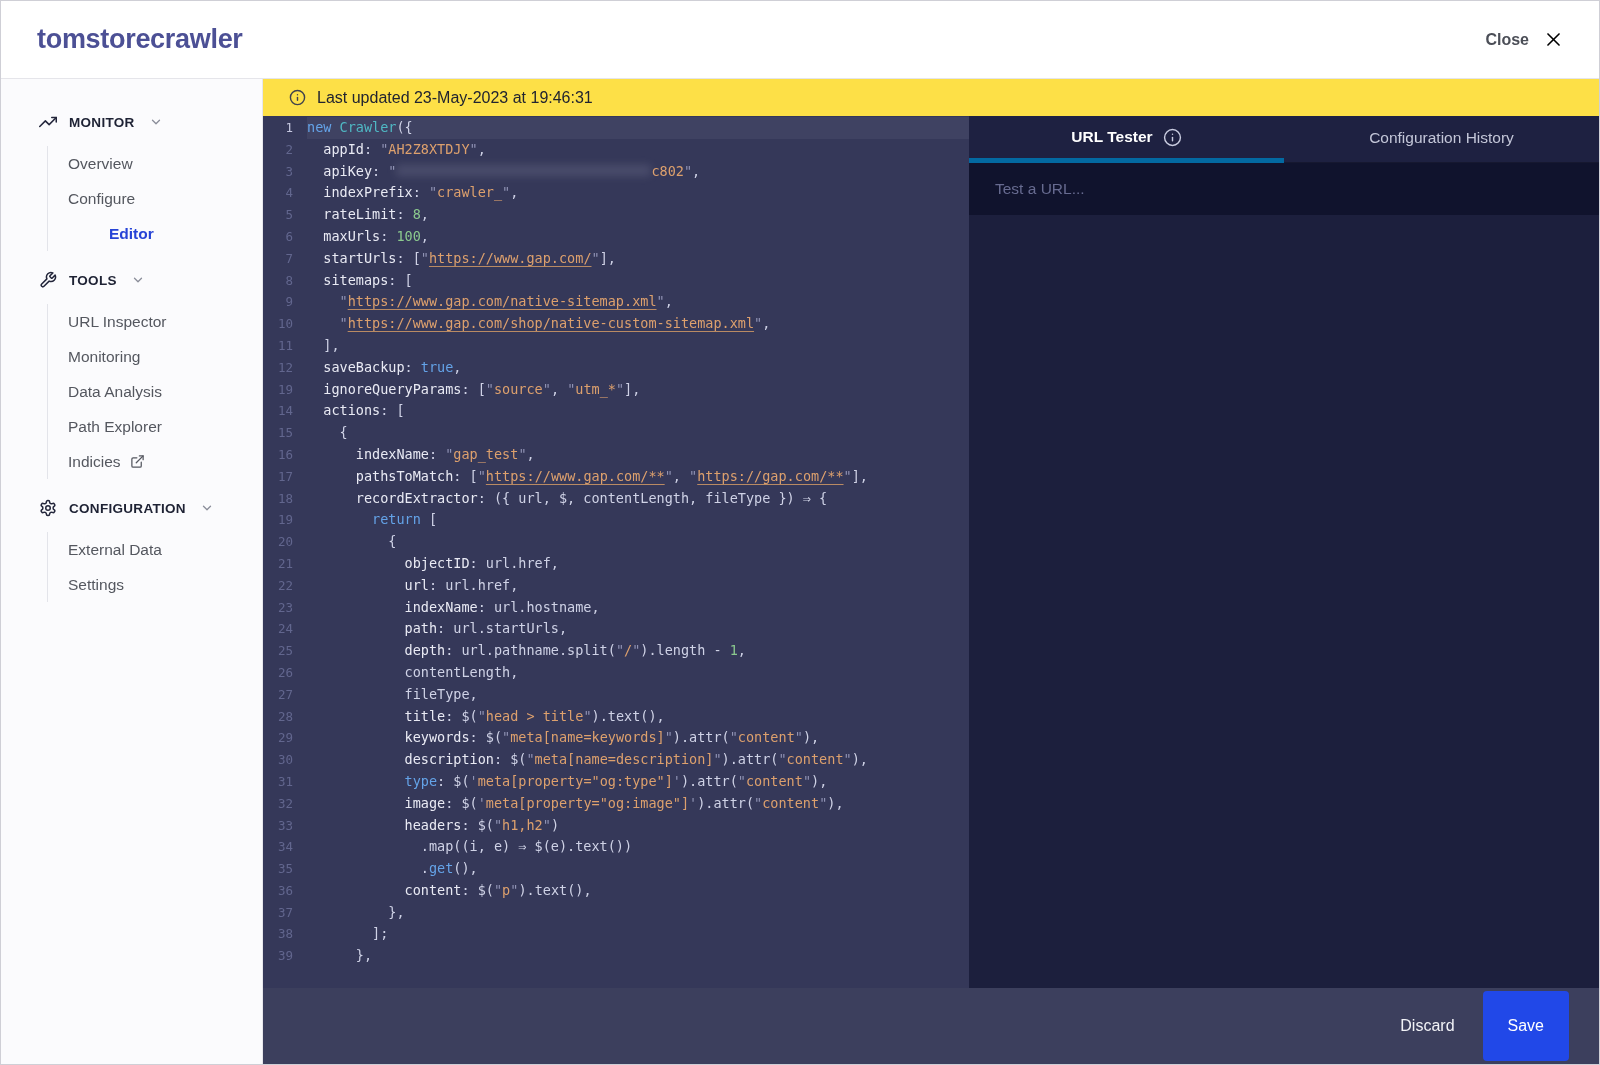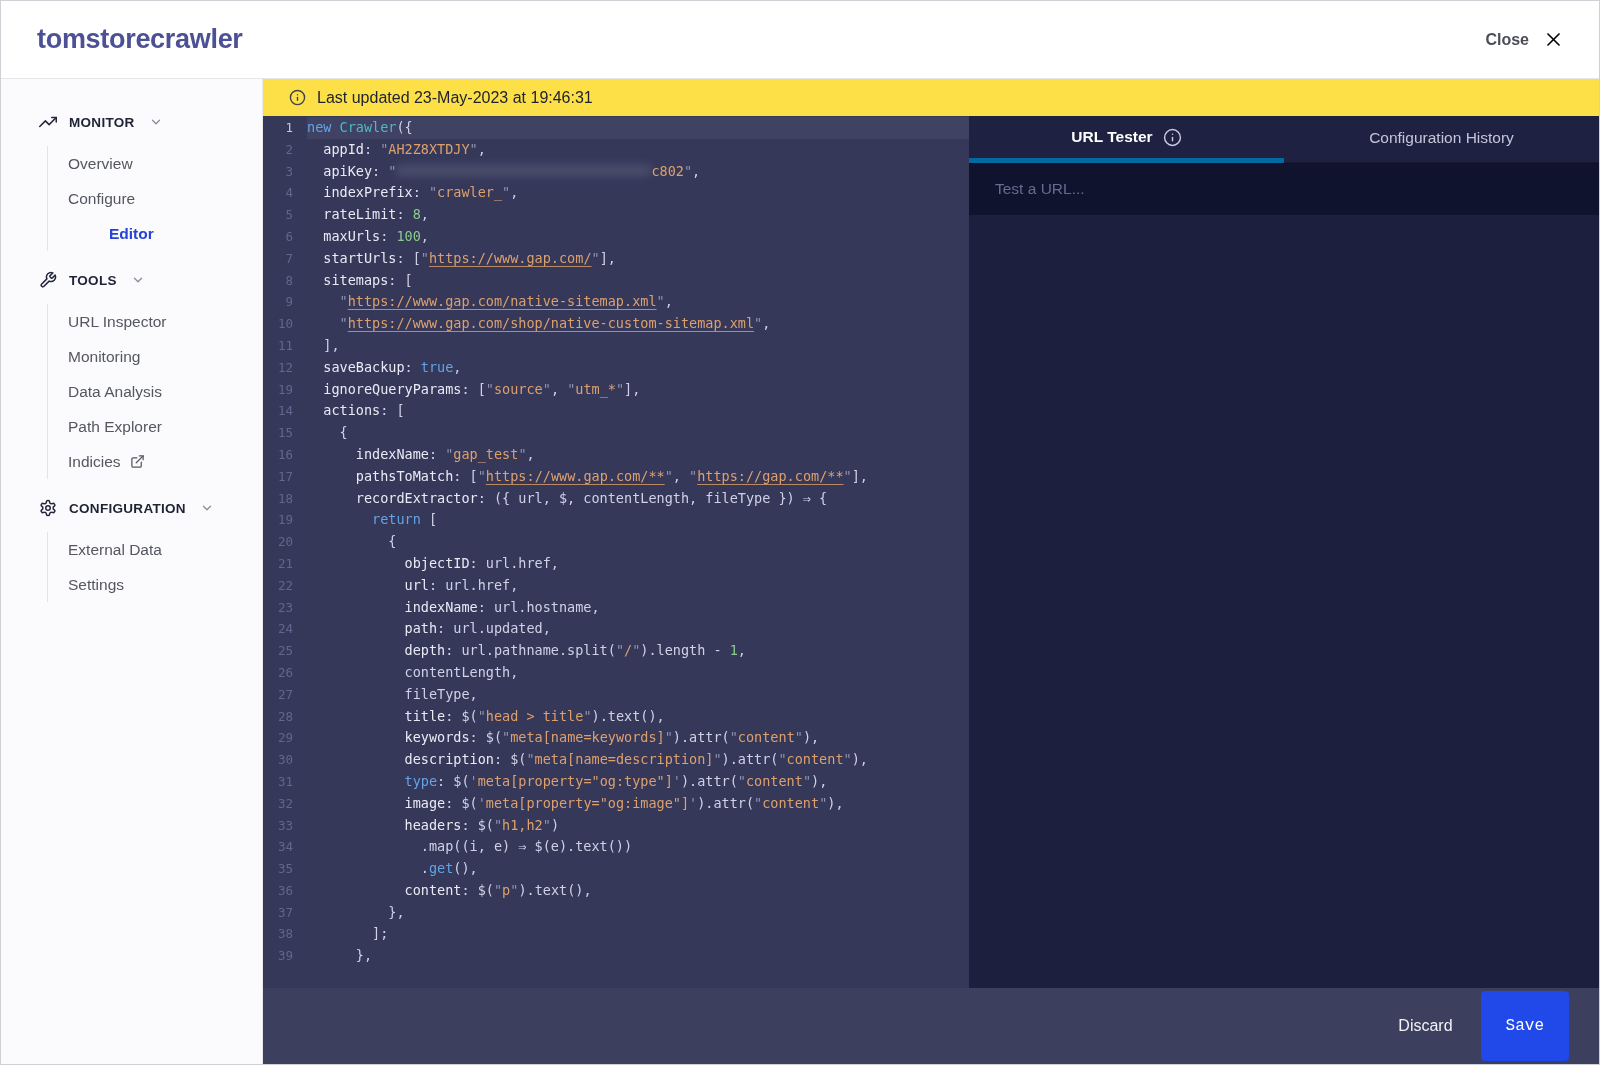--- a/index.html
+++ b/index.html
@@ -60,21 +60,21 @@
   .tab { flex:1; display:flex; align-items:center; justify-content:center; gap:10px; font-size:15.5px; color:#c3c6d8; cursor:pointer; border-bottom:3px solid transparent; background:none; border-top:none; border-left:none; border-right:none; font-family:inherit; }
   .tab.active { color:#ffffff; font-weight:bold; border-bottom:5px solid #0369a1; }
   .tab .tab-info { color:#c9cce0; display:flex; }
   .url-input { height:52px; flex:none; background:#10132d; border:none; outline:none; padding-left:26px; font-size:15.5px; color:#d6d8e8; font-family:inherit; width:100%; }
   .url-input::placeholder { color:#676b90; }
   .panel-body { flex:1; background:#1c1f3d; }
 
   
   .footer { height:76px; flex:none; background:#3c3f5d; display:flex; align-items:center; justify-content:flex-end; gap:28px; padding-right:30px; }
   .discard-btn { background:transparent; border:none; color:#f2f3f7; font-size:16px; cursor:pointer; font-family:inherit; }
-  .save-btn { background:#2148e8; border:none; color:#fff; font-size:16px; padding:26px 25px; border-radius:4px; cursor:pointer; font-family:Liberation Mono, monospace; }
+  .save-btn { background:#2148e8; border:none; color:#fff; font-size:16px; padding:26px 25px; border-radius:4px; cursor:pointer; font-family:Liberation Sans, sans-serif; }
 </style>
 </head>
 <body>
 
 <div class="page">
 
   <div class="header">
     <div class="logo">tomstorecrawler</div>
     <button class="close-btn">
       <span class="close-label">Close</span>
@@ -288,21 +288,21 @@
             <div class="line">
               <span class="ln">22</span>
               <span class="code"><span class="p">            </span><span class="key">url</span><span class="p">: url.href,</span></span>
             </div>
             <div class="line">
               <span class="ln">23</span>
               <span class="code"><span class="p">            </span><span class="key">indexName</span><span class="p">: url.hostname,</span></span>
             </div>
             <div class="line">
               <span class="ln">24</span>
-              <span class="code"><span class="p">            </span><span class="key">path</span><span class="p">: url.updated,</span></span>
+              <span class="code"><span class="p">            </span><span class="key">path</span><span class="p">: url.startUrls,</span></span>
             </div>
             <div class="line">
               <span class="ln">25</span>
               <span class="code"><span class="p">            </span><span class="key">depth</span><span class="p">: url.pathname.split(</span><span class="q">"</span><span class="s">/</span><span class="q">"</span><span class="p">).length - </span><span class="n">1</span><span class="p">,</span></span>
             </div>
             <div class="line">
               <span class="ln">26</span>
               <span class="code"><span class="p">            contentLength,</span></span>
             </div>
             <div class="line">

